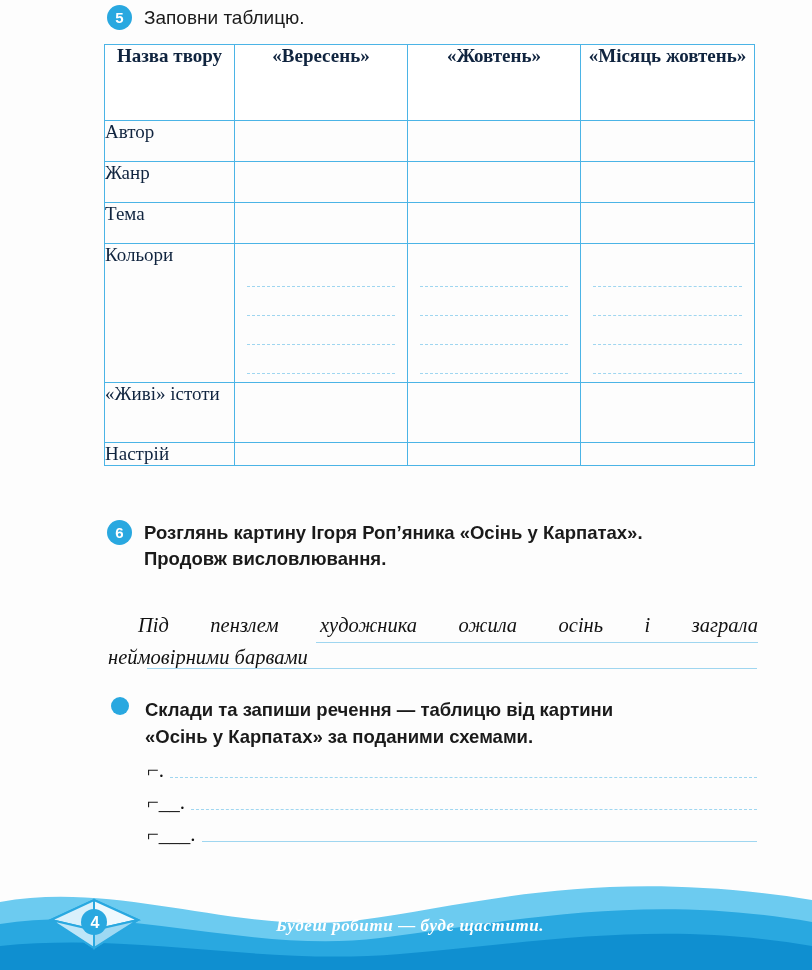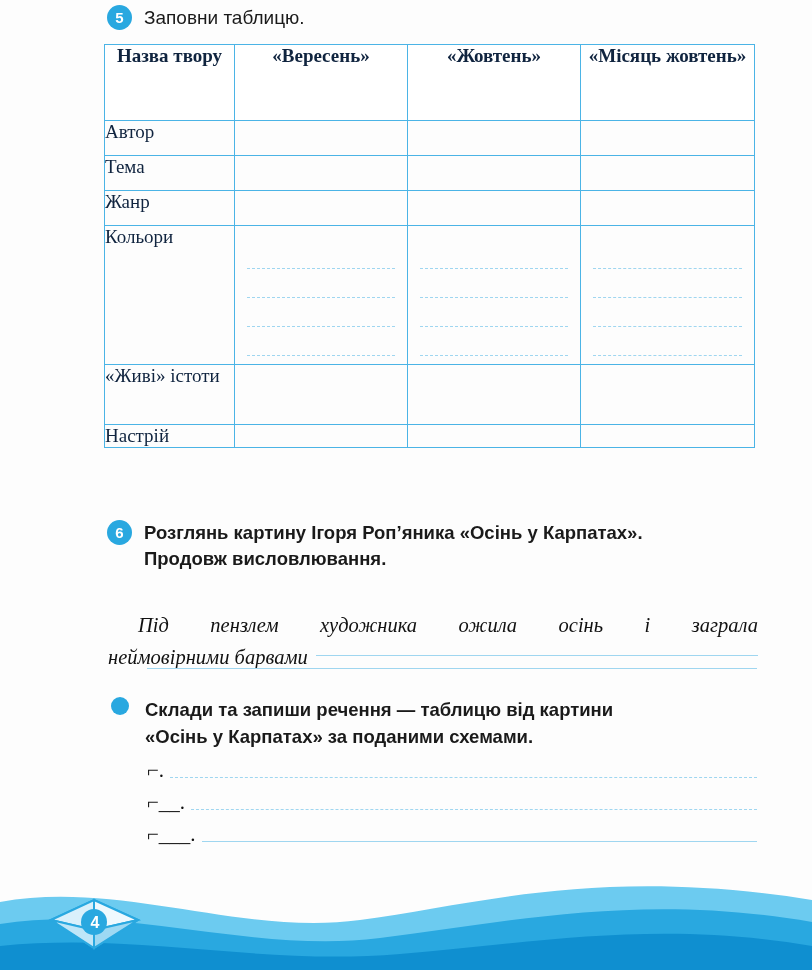--- a/index.html
+++ b/index.html
@@ -77,21 +77,21 @@
     color: #10243f;
     height: 76px;
     line-height: 1.15;
   }
   .lbl-cell {
     font-family: "Liberation Serif", serif;
     font-size: 19px;
     color: #10243f;
     padding: 7px 0 0 9px;
   }
-  .row-auth { height: 35px; margin-left: 8px; }
+  .row-auth { height: 41px; margin-left: 8px; }
   .row-colors { height: 139px; }
   .row-alive { height: 60px; padding-left: 8px; }
   .row-mood { height: 21px; }
 
   
   .dotline-box {
     padding: 14px 12px 0 12px;
   }
   .dotline {
     border-bottom: 1.5px dashed #9fd6f0;
@@ -125,21 +125,21 @@
     line-height: 1.55;
   }
   .italic-sentence .l1 {
     display: block;
     text-align: justify;
     text-align-last: justify;
     padding-left: 30px;
   }
   .italic-sentence .l2 {
     display: flex;
-    align-items: center;
+    align-items: flex-start;
     font-style: italic;
   }
   .rule {
     flex: 1 1 auto;
     border-bottom: 1.5px solid #9fd6f0;
     margin-left: 8px;
     margin-bottom: 5px;
     height: 1px;
   }
   .rule-full {
@@ -258,27 +258,27 @@
         </tr>
       </thead>
       <tbody>
         <tr class="row-auth">
           <td class="lbl-cell">Автор</td>
           <td></td>
           <td></td>
           <td></td>
         </tr>
         <tr class="row-auth">
+          <td class="lbl-cell">Жанр</td>
+          <td></td>
+          <td></td>
+          <td></td>
+        </tr>
+        <tr class="row-auth">
           <td class="lbl-cell">Тема</td>
-          <td></td>
-          <td></td>
-          <td></td>
-        </tr>
-        <tr class="row-auth">
-          <td class="lbl-cell">Жанр</td>
           <td></td>
           <td></td>
           <td></td>
         </tr>
         <tr class="row-colors">
           <td class="lbl-cell">Кольори</td>
           <td>
             <div class="dotline-box">
               <div class="dotline"></div>
               <div class="dotline"></div>
@@ -368,14 +368,15 @@
   <svg class="boat" width="95" height="62" viewBox="0 0 95 62">
     <polygon points="4,30 47,10 91,30 47,58" fill="#ffffff" stroke="#29a8e0" stroke-width="2"></polygon>
     <polygon points="4,30 47,10 47,40" fill="#d9f0fb" stroke="#29a8e0" stroke-width="2"></polygon>
     <polygon points="47,10 91,30 47,40" fill="#eff9fe" stroke="#29a8e0" stroke-width="2"></polygon>
     <polygon points="4,30 47,40 47,58" fill="#bfe6f8" stroke="#29a8e0" stroke-width="2"></polygon>
     <polygon points="47,40 91,30 47,58" fill="#9ed9f3" stroke="#29a8e0" stroke-width="2"></polygon>
     <circle cx="47" cy="32" r="13" fill="#29a8e0"></circle>
   </svg>
   <div class="page-num">4</div>
 
+  <div class="footer-motto">Будеш робити — буде  щастити.</div>
 
 </div>
 
 </body></html>

